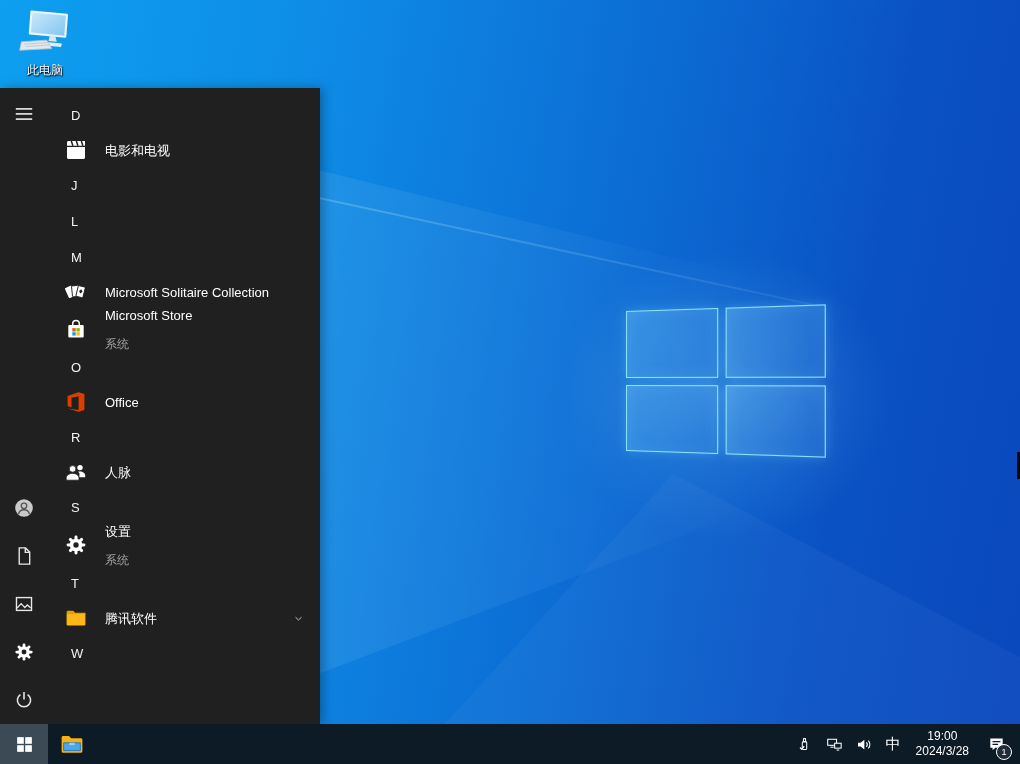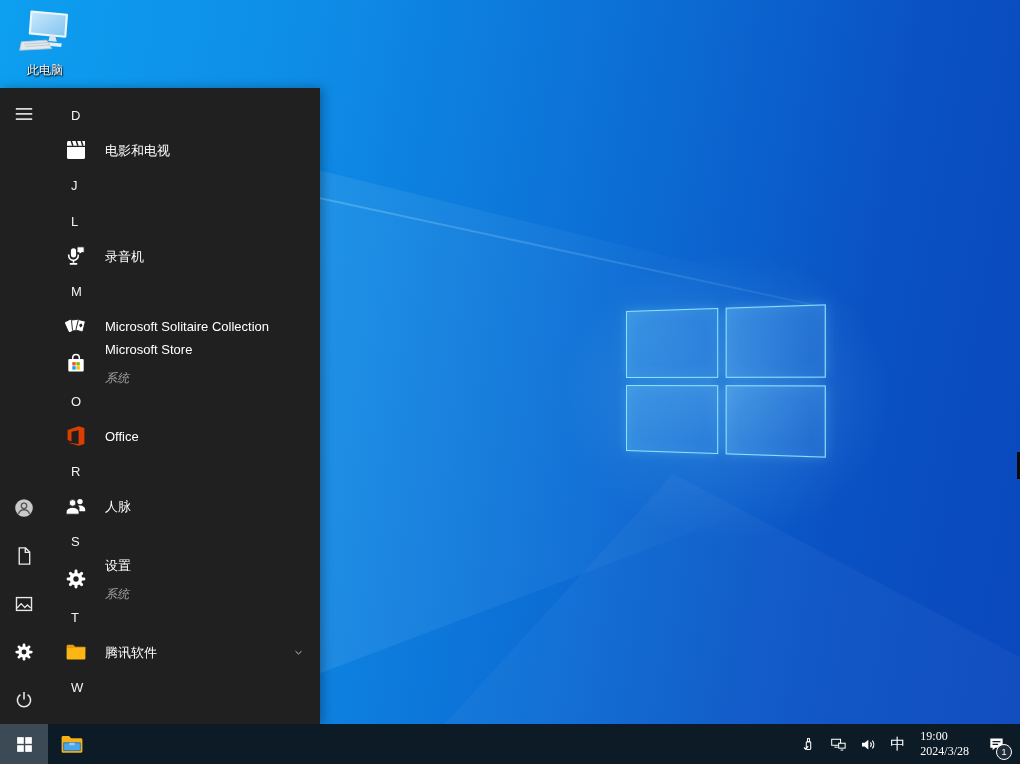--- a/index.html
+++ b/index.html
@@ -41,39 +41,39 @@
   .rail-top{margin-top:2px;}
   .rail-spacer{flex:1;}
   .app-list{flex:1;padding-top:9px;overflow:hidden;}
   .sec-letter{height:36px;display:flex;align-items:center;padding-left:23px;
     font-size:13px;color:#f2f2f2;cursor:pointer;}
   .app-item{height:34px;display:flex;align-items:center;padding-left:16px;gap:17px;
     color:#fff;cursor:pointer;}
   .app-item.two{height:40px;}
   .app-ic{display:flex;width:24px;height:24px;flex:0 0 24px;}
   .app-l1{font-size:13px;line-height:15px;}
-  .app-l2{font-size:12px;line-height:13px;margin-top:15px;color:#a2a2a2;font-style:italic;}
+  .app-l2{font-size:12px;line-height:13px;margin-top:15px;color:#a2a2a2;}
   .chev{margin-left:auto;margin-right:15px;display:flex;}
   .i24{width:24px;height:24px;}
   .i22{width:22px;height:22px;}
   .i12{width:13px;height:13px;}
 
   
   .taskbar{position:absolute;left:0;bottom:0;width:1020px;height:40px;background:#0c1b26;
     display:flex;align-items:center;}
   .tb-btn{width:48px;height:40px;border:0;background:transparent;display:flex;
     align-items:center;justify-content:center;padding:0;cursor:pointer;}
   .tb-btn.start{background:#3c4a55;}
   .i21{width:21px;height:21px;}
   .i26{width:26px;height:26px;}
   .tray{margin-left:auto;display:flex;align-items:center;gap:7px;padding-right:12px;}
   .tray-ic{width:19px;height:19px;display:block;}
   .tray-btn{border:0;background:transparent;padding:2px;display:flex;cursor:pointer;}
   .ime{color:#fff;font-size:15px;padding:0 3px;cursor:pointer;}
-  .clock{color:#fff;font-size:12px;line-height:15px;margin:0 5px;cursor:pointer;font-family:Liberation Serif, serif;}
+  .clock{color:#fff;font-size:12px;line-height:15px;text-align:center;margin:0 5px;cursor:pointer;}
   .action{position:relative;margin-left:4px;}
   .ac-badge{position:absolute;right:-4px;bottom:-4px;width:14px;height:14px;border-radius:50%;
     background:#222c38;border:1px solid #fff;color:#fff;font-size:9px;
     display:flex;align-items:center;justify-content:center;}
 
   .cursor-sliver{position:absolute;right:0;top:452px;width:3px;height:27px;background:#0b0b0b;}
   .hidden-defs{position:absolute;width:0;height:0;overflow:hidden;}
 </style>
 </head>
 <body>
@@ -286,30 +286,20 @@
             <svg class="i24">
               <use href="#sym-movies-tv"></use>
             </svg>
           </span>
           <div class="app-tx">
             <div class="app-l1">电影和电视</div>
           </div>
         </div>
         <div class="sec-letter">J</div>
         <div class="sec-letter">L</div>
-        <div class="app-item">
-          <span class="app-ic">
-            <svg class="i24">
-              <use href="#sym-voice-recorder"></use>
-            </svg>
-          </span>
-          <div class="app-tx">
-            <div class="app-l1">录音机</div>
-          </div>
-        </div>
         <div class="sec-letter">M</div>
         <div class="app-item">
           <span class="app-ic">
             <svg class="i24">
               <use href="#sym-solitaire"></use>
             </svg>
           </span>
           <div class="app-tx">
             <div class="app-l1">Microsoft Solitaire Collection</div>
           </div>

